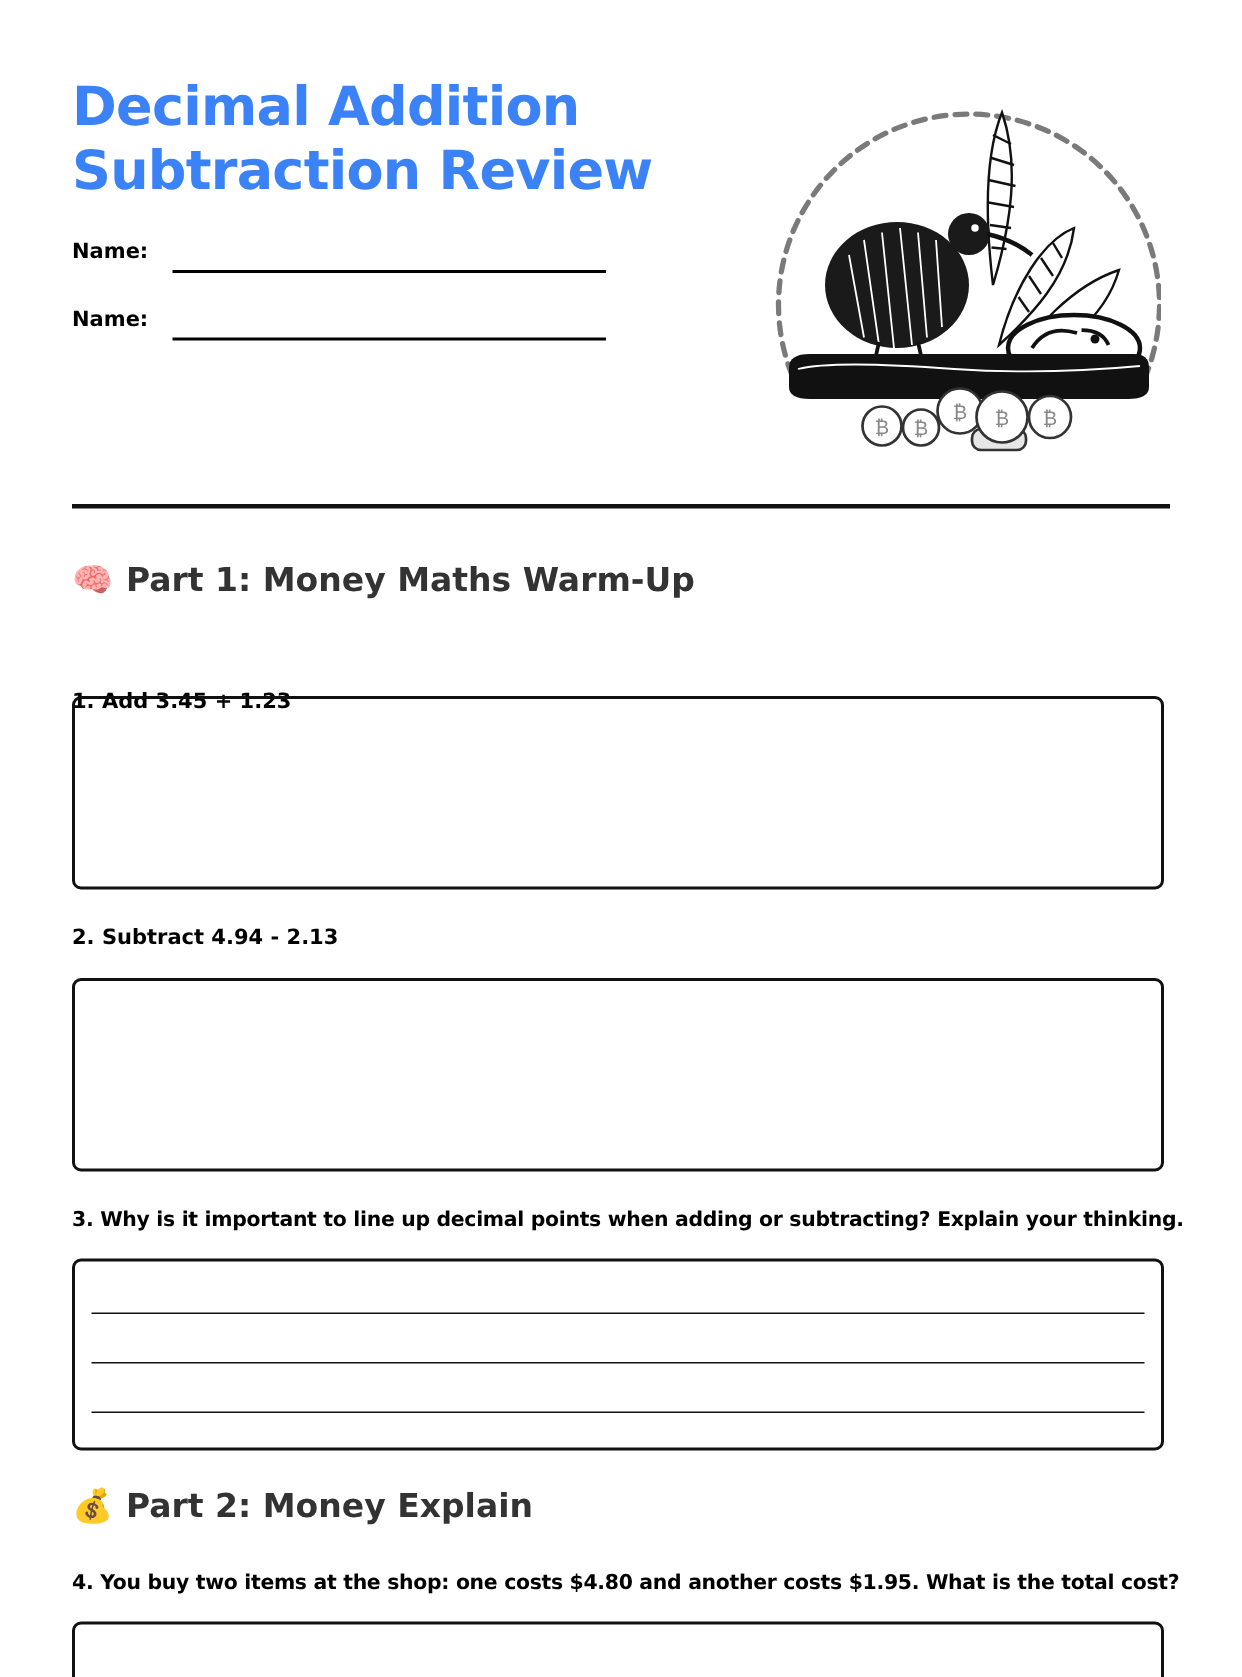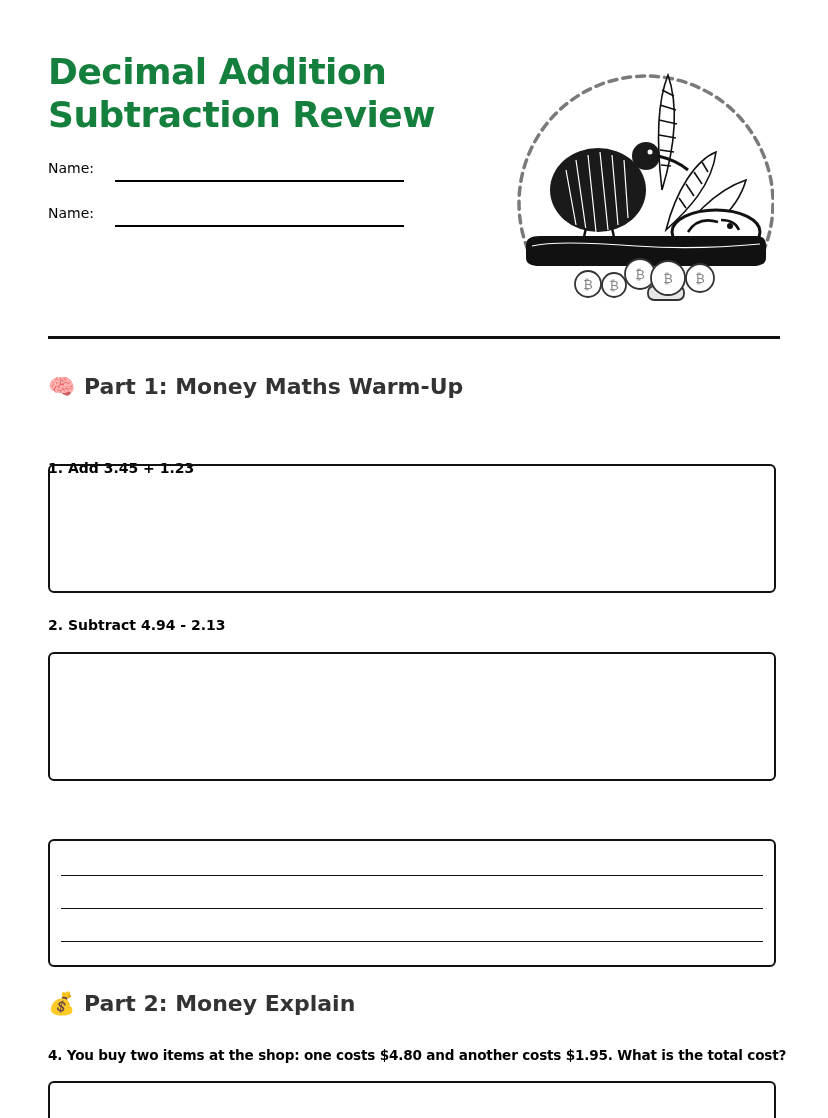--- a/index.html
+++ b/index.html
@@ -2,24 +2,24 @@
 <html><head>
 <meta charset="utf-8">
 <style>
   html, body { margin: 0; padding: 0; background: #ffffff; }
   body { width: 828px; height: 1118px; overflow: hidden; position: relative;
          font-family: "DejaVu Sans", "Liberation Sans", sans-serif; color: #000; }
   .page { position: absolute; left: 48px; top: 0; width: 732px; }
 
   .header { position: relative; height: 340px; }
   .title { position: absolute; left: 0; top: 50px; margin: 0;
-           font-size: 36px; line-height: 43px; font-weight: bold; color: #15803d;
+           font-size: 36px; line-height: 43px; font-weight: bold; color: #3b82f6;
            letter-spacing: -0.5px; }
   .field { position: absolute; left: 0; height: 30px; width: 360px; }
-  .field-label { position: absolute; left: 0; top: 0; font-size: 14px; font-weight: normal; }
+  .field-label { position: absolute; left: 0; top: 0; font-size: 14px; font-weight: bold; }
   .field-line { position: absolute; left: 67px; width: 289px; border: none;
                 border-bottom: 2px solid #000; background: transparent; height: 18px;
                 outline: none; padding: 0; }
   .field-name { top: 160px; }
   .field-name .field-line { top: 2px; }
   .field-date { top: 205px; }
   .field-date .field-line { top: 2px; }
 
   .art { position: absolute; left: 468px; top: 60px; width: 258px; height: 250px; }
 
@@ -107,20 +107,21 @@
     <span class="emoji">🧠</span>
     <span>Part 1: Money Maths Warm-Up</span>
   </h2>
 
   <p class="question" style="top:429px;margin-top:31px;">1. Add 3.45 + 1.23</p>
   <div class="answer-box" style="top:464px; height:129px;"></div>
 
   <p class="question" style="top:617px;">2. Subtract 4.94 - 2.13</p>
   <div class="answer-box" style="top:652px; height:129px;"></div>
 
+  <p class="question" style="top:805px; font-size:13.6px; letter-spacing:-0.2px;">3. Why is it important to line up decimal points when adding or subtracting? Explain your thinking.</p>
   <div class="answer-box lined" style="top:839px; height:128px;">
     <div class="rule" style="top:34px;"></div>
     <div class="rule" style="top:67px;"></div>
     <div class="rule" style="top:100px;"></div>
   </div>
 
   <h2 class="section-title" style="top:991px;">
     <span class="emoji">💰</span>
     <span>Part 2: Money Explain</span>
   </h2>

